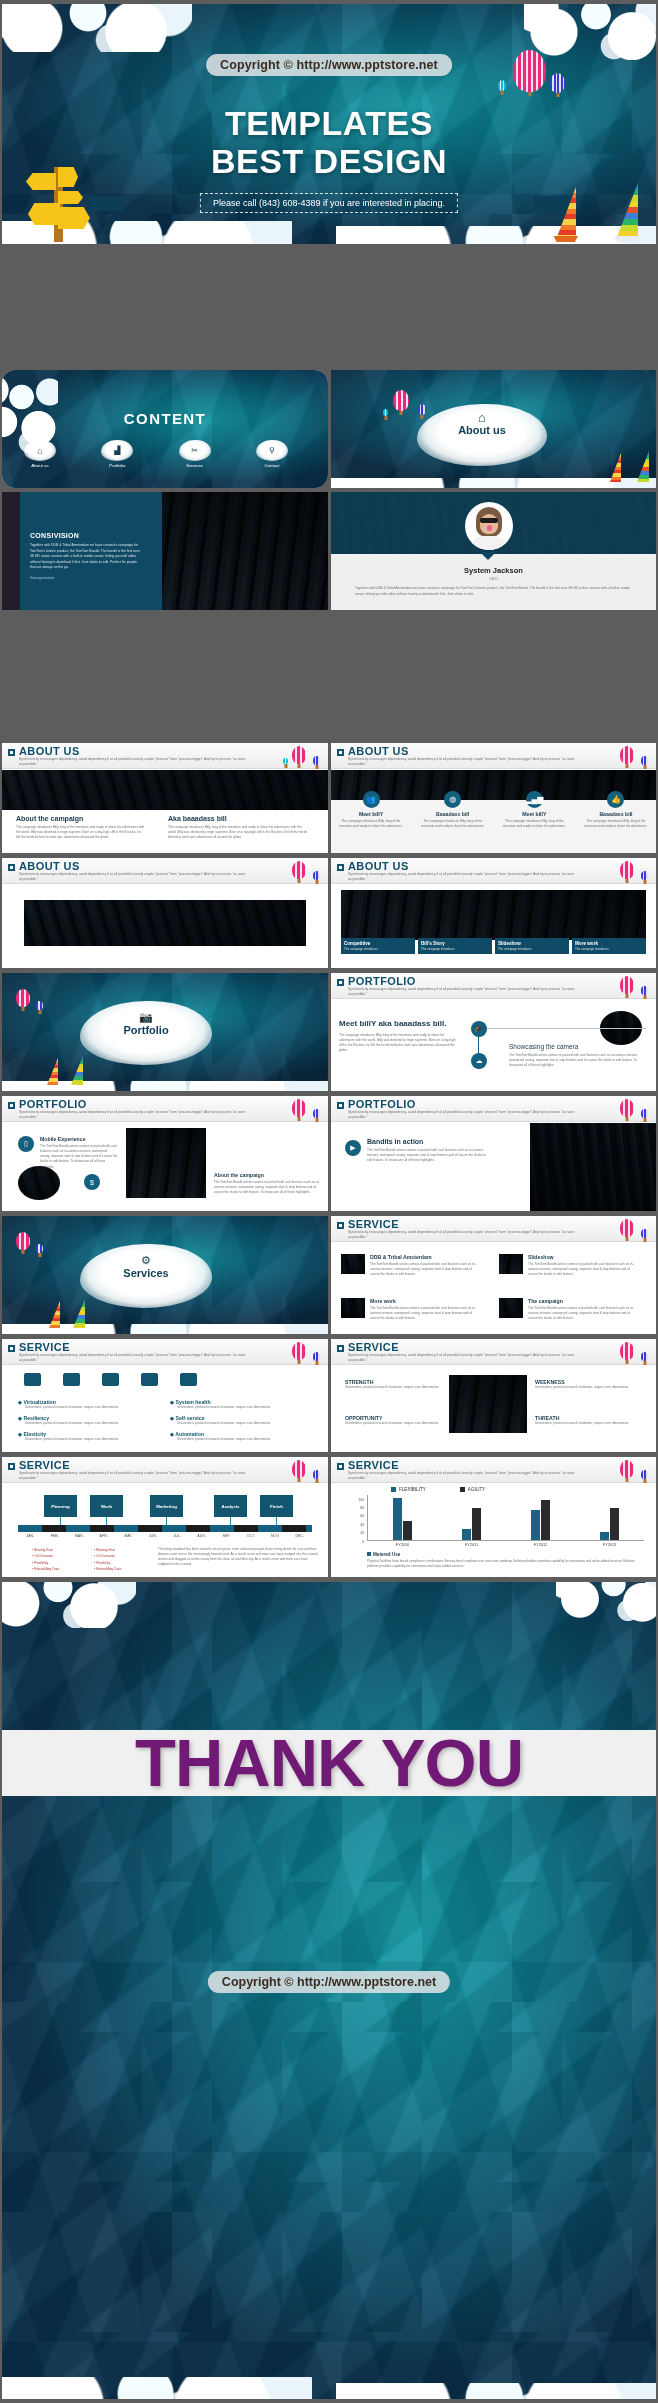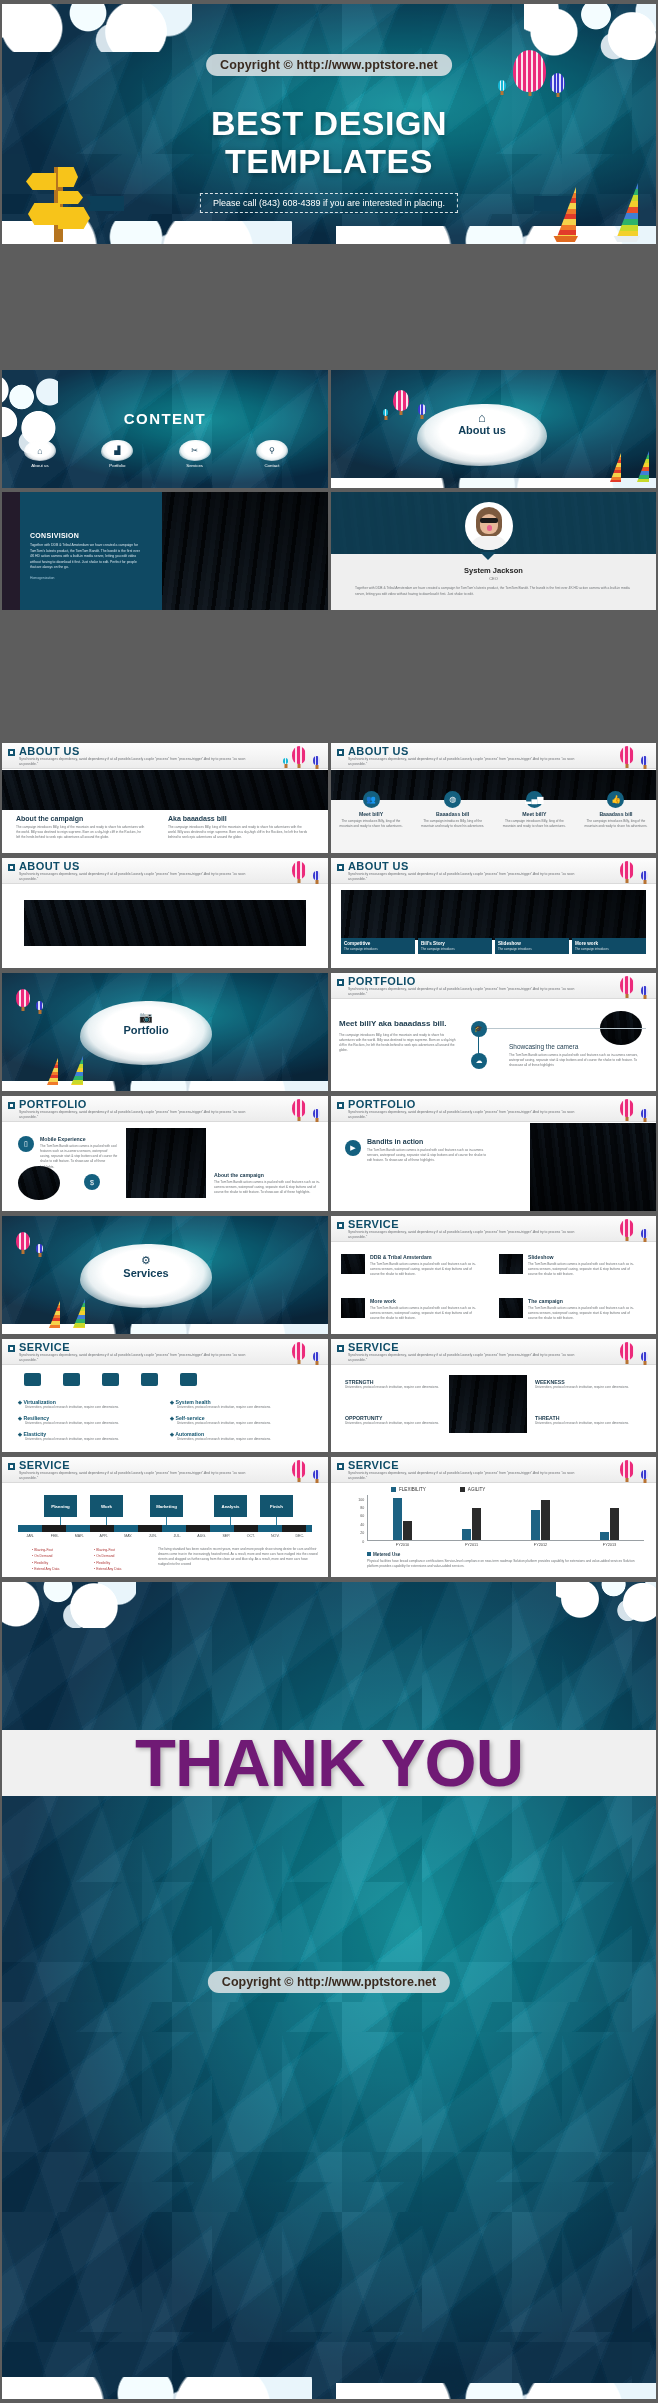--- a/index.html
+++ b/index.html
@@ -124,22 +124,22 @@
     <div class="ice" style="left:-10px;bottom:-22px;width:300px;height:45px;"></div>
     <div class="ice" style="right:-10px;bottom:-24px;width:330px;height:42px;"></div>
 
     <div class="balloon b-pink" style="left:511px;top:46px;width:33px;height:42px;"></div>
     <div class="balloon b-blue" style="left:548px;top:69px;width:15px;height:20px;"></div>
     <div class="balloon b-cyan" style="left:496px;top:76px;width:8px;height:11px;"></div>
 
     <div class="cover-copy">Copyright © http://www.pptstore.net</div>
 
     <div class="cover-title">
+      <div>TEMPLATES</div>
       <div>BEST DESIGN</div>
-      <div>TEMPLATES</div>
     </div>
 
     <div class="ribbon-tail l"></div>
     <div class="ribbon-tail r"></div>
     <div class="cover-ribbon">Please call (843) 608-4389  if you are interested in placing.</div>
 
     <div class="windmill">
       <div class="vane" style="left:22px;top:0;width:9px;height:75px;background:#b5741f;"></div>
       <div class="vane" style="left:-6px;top:6px;width:30px;height:17px;clip-path:polygon(0 50%,22% 0,100% 0,100% 100%,22% 100%);"></div>
       <div class="vane" style="left:26px;top:0px;width:20px;height:20px;clip-path:polygon(0 0,78% 0,100% 50%,78% 100%,0 100%);"></div>
@@ -158,21 +158,21 @@
     <div class="sailboat" style="right:16px;bottom:0;width:28px;height:62px;">
       <div style="position:absolute;right:2px;bottom:7px;width:21px;height:54px;
         clip-path:polygon(100% 0,100% 100%,0 100%);
         background:repeating-linear-gradient(180deg,#3f7fd6 0 6px,#2fb36a 6px 12px,#c8da2a 12px 18px,#f3d02c 18px 24px,#e8502b 24px 30px);"></div>
       <div style="position:absolute;right:0;bottom:2px;width:28px;height:6px;background:#e8eef1;
         clip-path:polygon(6% 0,100% 0,88% 100%,18% 100%);"></div>
     </div>
 
   </div>
 
-  <div class="slide half-l" style="top:370px;height:118px;">
+  <div class="slide half-l" style="top:370px;height:118px;border-radius:13px;">
     <div class="poly"></div>
     <div class="ice" style="left:-14px;top:-8px;width:70px;height:100px;"></div>
     <div style="position:absolute;left:0;right:0;top:40px;text-align:center;color:#fff;font-size:15px;font-weight:bold;letter-spacing:1.4px;">CONTENT</div>
     <div style="position:absolute;left:22px;right:40px;top:70px;display:flex;justify-content:space-between;">
       <div style="width:32px;text-align:center;">
         <div class="splash" style="width:32px;height:21px;margin:0 auto;display:flex;align-items:center;justify-content:center;">
           <span style="color:#123d57;font-size:9px;">⌂</span>
           </div>
         <div style="color:#fff;font-size:4.4px;margin-top:2px;">About us</div>
       </div>

